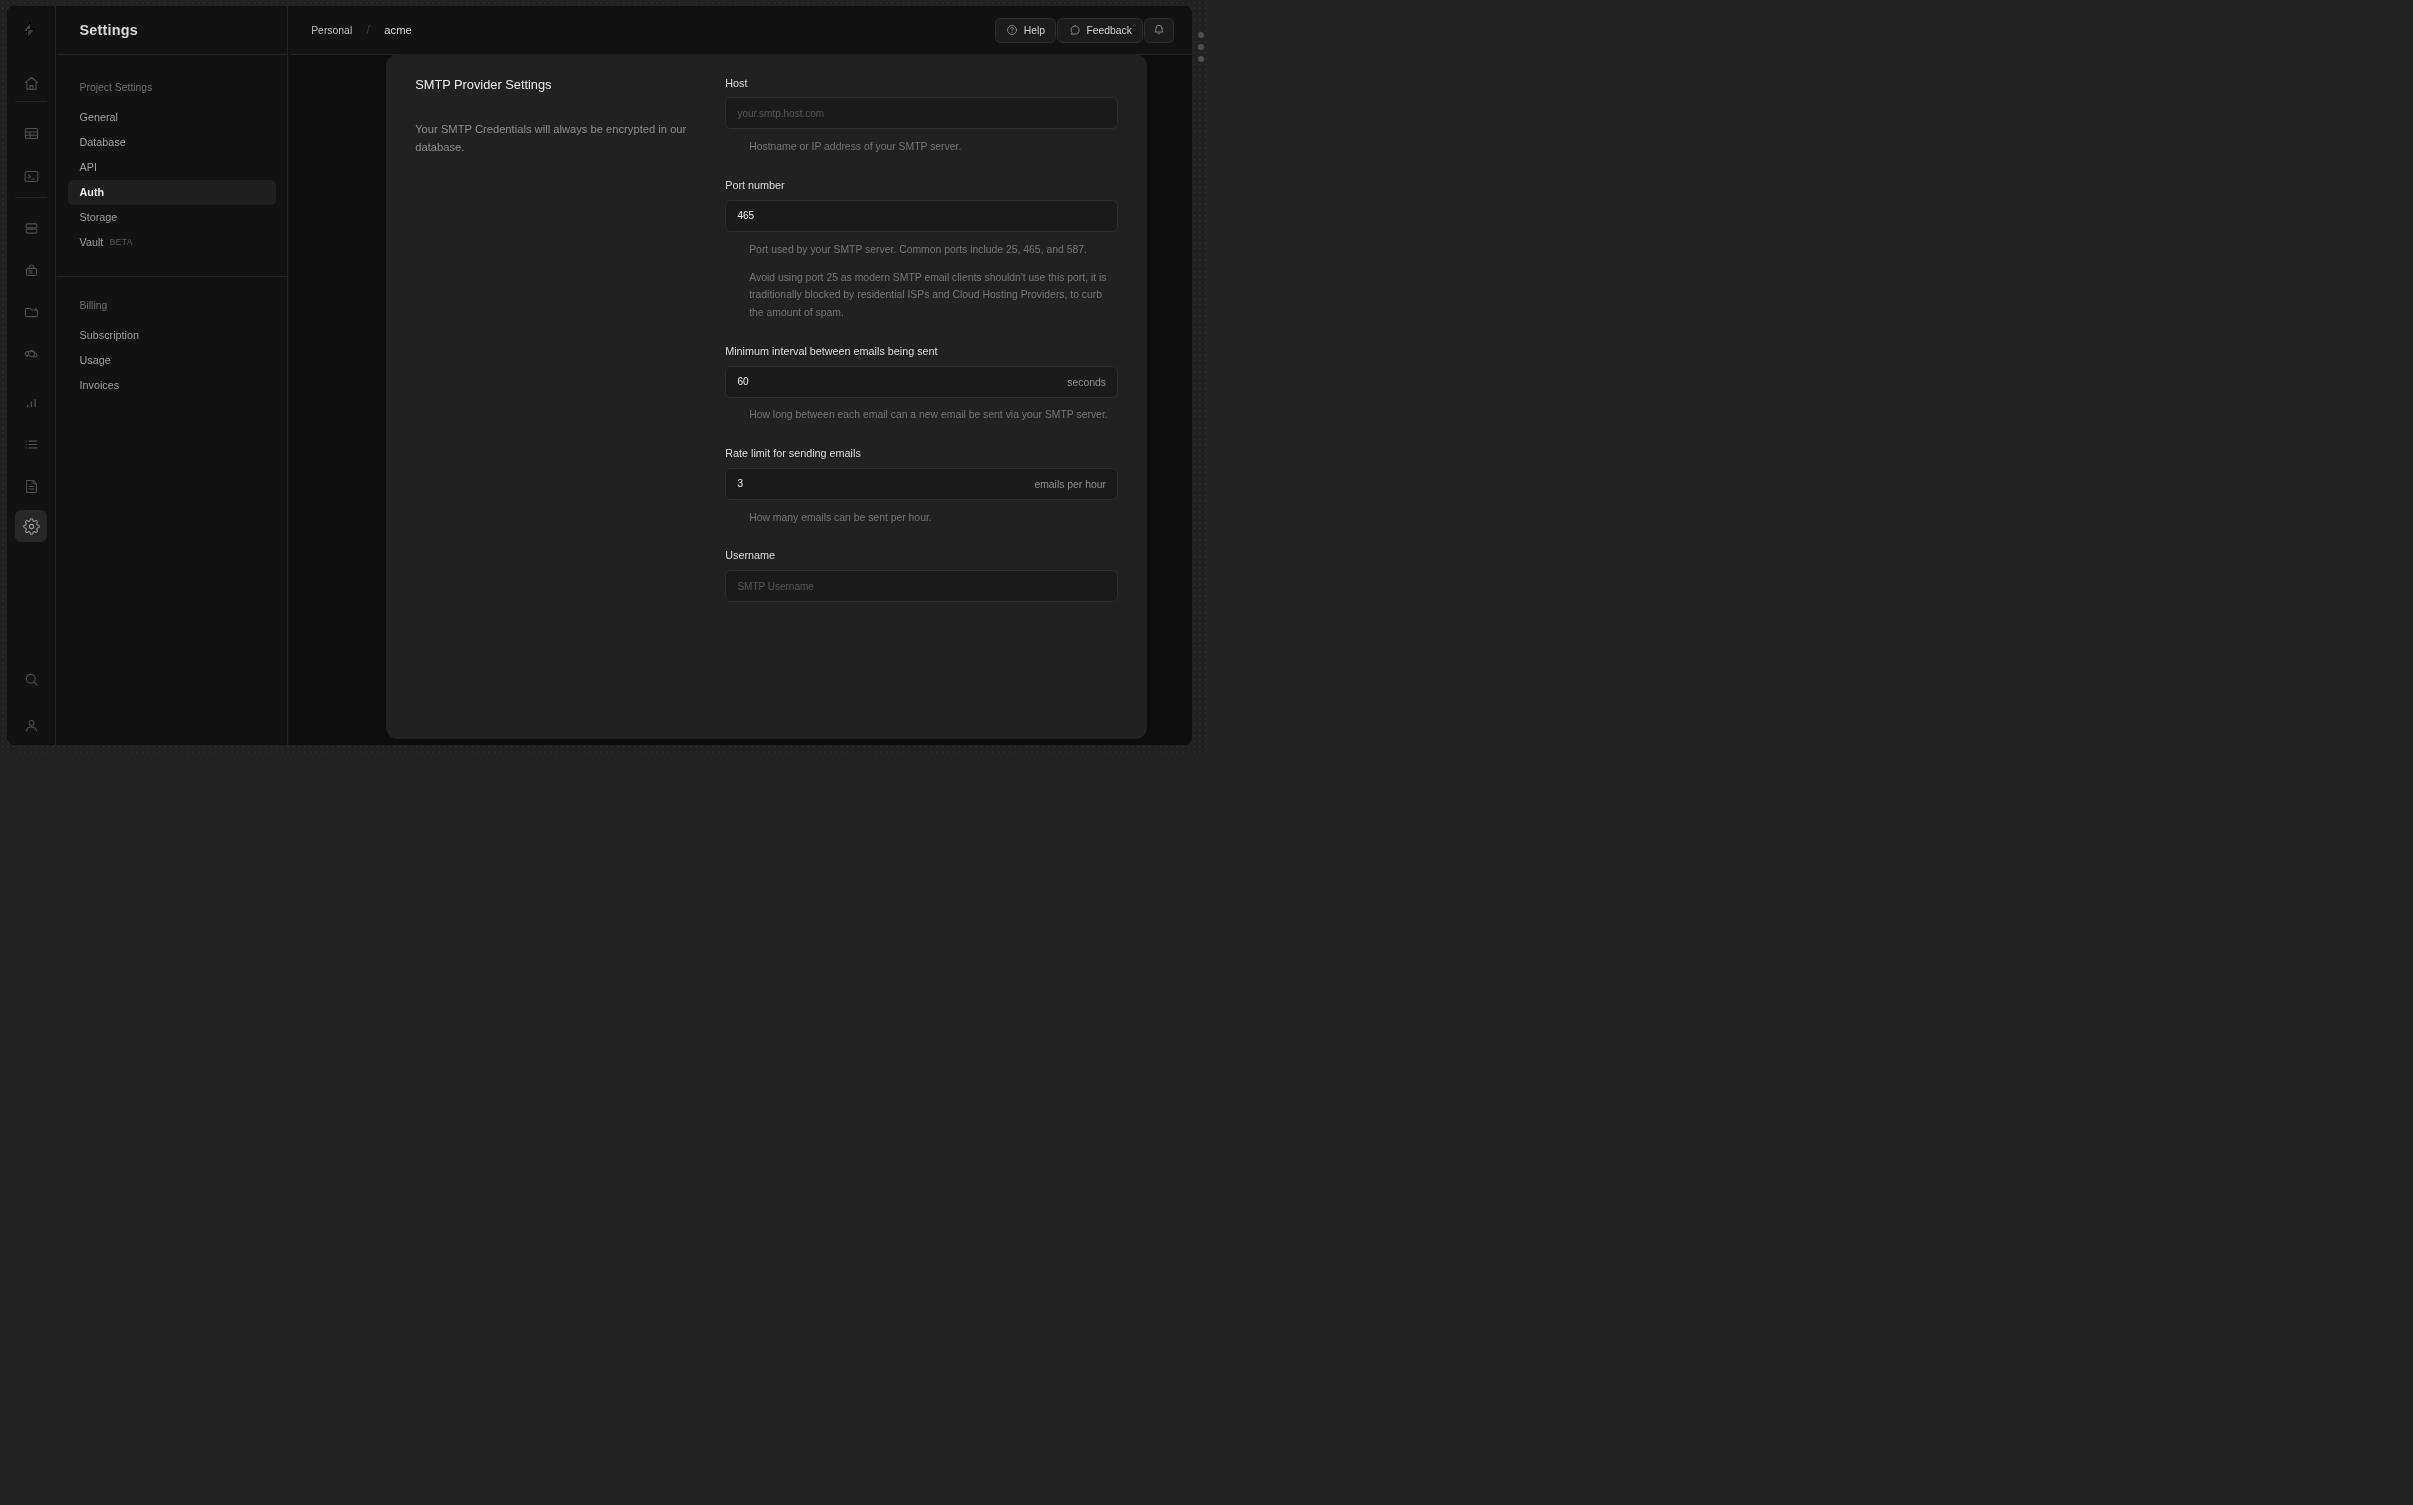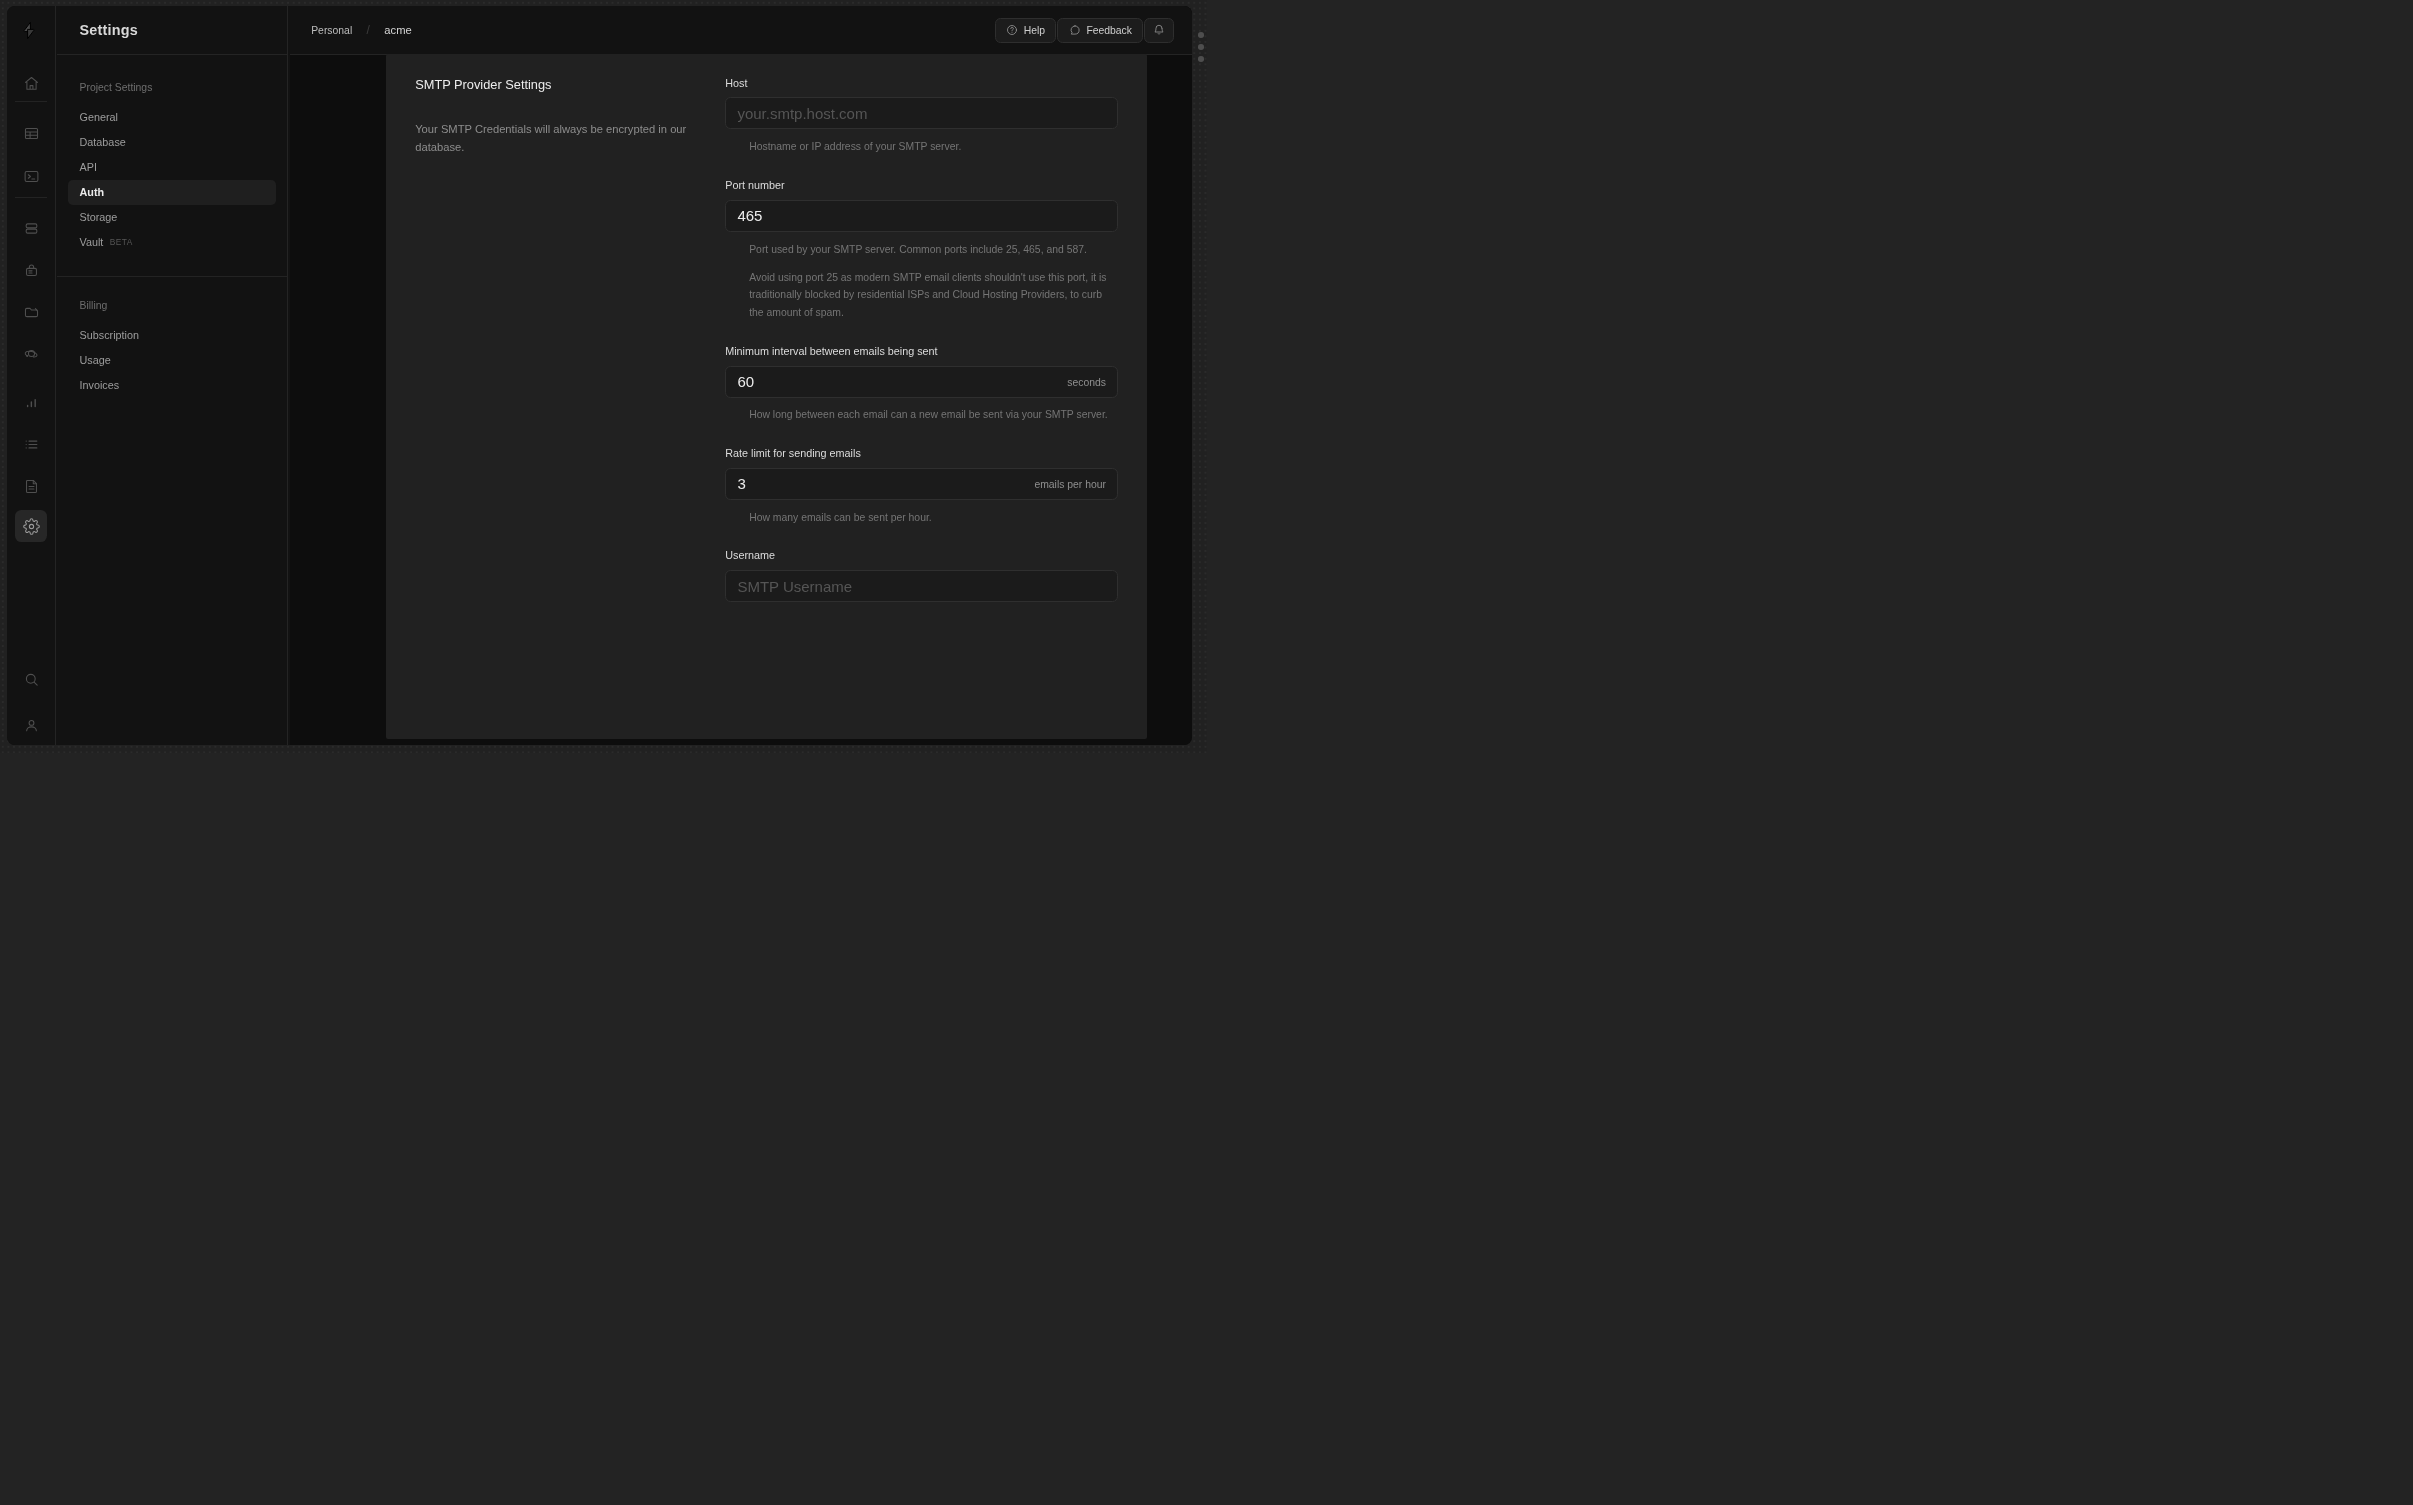--- a/index.html
+++ b/index.html
@@ -65,33 +65,33 @@
     display:flex; align-items:center; gap:5.6px; height:25px; padding:0 10.4px;
     background:#1c1c1c; border:0.8px solid #2e2e2e; border-radius:5.6px;
     color:#cfcfcf; font-size:10.4px; cursor:pointer;
   }
   .tbtn svg{ width:12px; height:12px; stroke:#9a9a9a; fill:none; stroke-width:1.6; stroke-linecap:round; stroke-linejoin:round;}
   .tbtn.icon-only{ padding:0 8px; }
 
   
   .card{
     position:absolute; top:48px; left:96px; right:45px; bottom:5.6px;
-    background:#212121; border-radius:2px; overflow:hidden;
+    background:#212121; border-radius:12px; overflow:hidden;
   }
   .card-grid{ display:flex; padding:22.3px 29px; }
   .intro{ width:310px; flex:none; padding-right:24px; }
   .intro h2{ font-size:12.8px; font-weight:400; color:#ededed; margin-bottom:29px; }
   .intro p{ font-size:11.2px; color:#8d8d8d; line-height:1.6; max-width:279px;}
   .form{ flex:1; max-width:409px; }
   .field{ margin-bottom:23px; }
   .field label{ display:block; font-size:10.8px; color:#dcdcdc; margin-bottom:8.8px; }
   .input-wrap{ position:relative; }
   .input-wrap input{
     width:100%; height:32px; background:#1b1b1b; border:0.8px solid #2f2f2f; border-radius:5.6px;
-    padding:0 11.2px; font-size:15px; color:#ececec; outline:none;
+    padding:0 11.2px; font-size:10px; color:#ececec; outline:none;
     font-family:"Liberation Sans","DejaVu Sans",sans-serif;
   }
   .input-wrap input::placeholder{ color:#555555; }
   .suffix{
     position:absolute; right:12px; top:50%; transform:translateY(-50%);
     font-size:10.4px; color:#8f8f8f; pointer-events:none;
   }
   .eye-btn{
     position:absolute; right:4px; top:4px; width:30px; height:24px;
     background:#2c2c2c; border:0.8px solid #3a3a3a; border-radius:4.8px;

